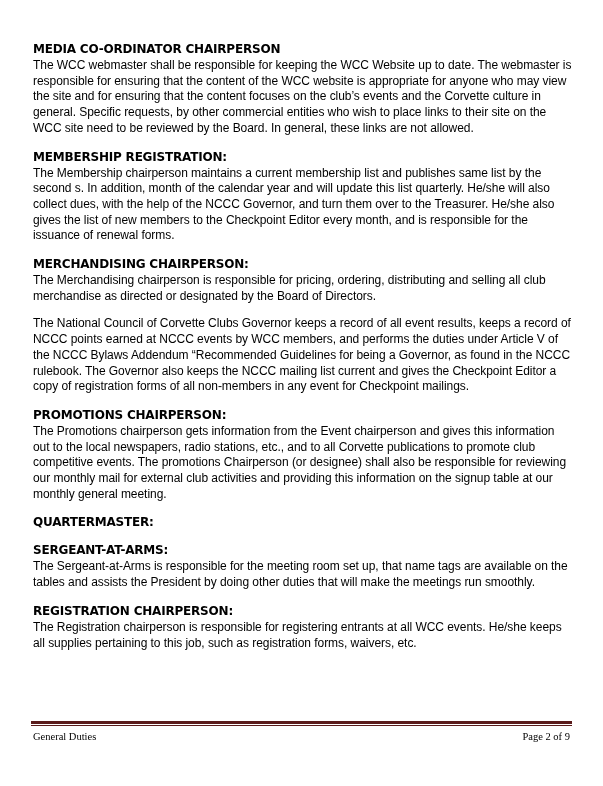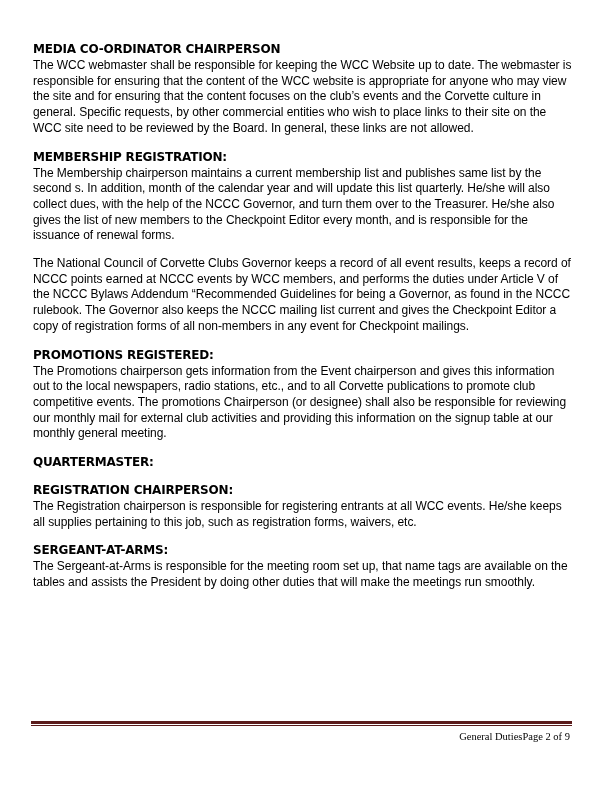--- a/index.html
+++ b/index.html
@@ -49,56 +49,60 @@
       height: 3px;
       background: #5a1b1b;
     }
     .footer-rule-thin {
       height: 1px;
       background: #5a1b1b;
       margin-top: 1px;
     }
     .footer-row {
       display: flex;
-      justify-content: flex-end;
+      justify-content: space-between;
       font-family: "Liberation Serif", serif;
       font-size: 10.5px;
       margin-top: 5px;
       padding: 0 2px;
     }
   </style>
 </head>
 <body>
 
 <div class="page-content">
   <div class="section">
     <h2 class="section-heading">MEDIA CO-ORDINATOR CHAIRPERSON</h2>
     <p class="section-body">The WCC webmaster shall be responsible for keeping the WCC Website up to date.  The webmaster is responsible for ensuring that the content of the WCC website is appropriate for anyone who may view the site and for ensuring that the content focuses on the club’s events and the Corvette culture in general.  Specific requests, by other commercial entities who wish to place links to their site on the WCC site need to be reviewed by the Board.  In general, these links are not allowed.</p>
   </div>
   <div class="section">
     <h2 class="section-heading">MEMBERSHIP REGISTRATION:</h2>
     <p class="section-body">The Membership chairperson maintains a current membership list and publishes same list by the second s. In addition, month of the calendar year and will update this list quarterly.  He/she will also collect dues, with the help of the NCCC Governor, and turn them over to the Treasurer.  He/she also gives the list of new members to the Checkpoint Editor every month, and is responsible for the issuance of renewal forms.</p>
   </div>
   <div class="section">
+    <h2 class="section-heading">MERCHANDISING CHAIRPERSON:</h2>
+    <p class="section-body">The Merchandising chairperson is responsible for pricing, ordering, distributing and selling all club merchandise as directed or designated by the Board of Directors.</p>
+  </div>
+  <div class="section">
     <p class="section-body">The National Council of Corvette Clubs Governor keeps a record of all event results, keeps a record of NCCC points earned at NCCC events by WCC members, and performs the duties under Article V of the NCCC Bylaws Addendum “Recommended Guidelines for being a Governor, as found in the NCCC rulebook.  The Governor also keeps the NCCC mailing list current and gives the Checkpoint Editor a copy of registration forms of all non-members in any event for Checkpoint mailings.</p>
   </div>
   <div class="section">
-    <h2 class="section-heading">PROMOTIONS REGISTERED:</h2>
+    <h2 class="section-heading">PROMOTIONS CHAIRPERSON:</h2>
     <p class="section-body">The Promotions chairperson gets information from the Event chairperson and gives this information out to the local newspapers, radio stations, etc., and to all Corvette publications to promote club competitive events. The promotions Chairperson (or designee) shall also be responsible for reviewing our monthly mail for external club activities and providing this information on the signup table at our monthly general meeting.</p>
   </div>
   <div class="section">
     <h2 class="section-heading">QUARTERMASTER:</h2>
   </div>
   <div class="section">
+    <h2 class="section-heading">SERGEANT-AT-ARMS:</h2>
+    <p class="section-body">The Sergeant-at-Arms is responsible for the meeting room set up, that name tags are available on the tables and  assists the President by doing other duties that will make the meetings run smoothly.</p>
+  </div>
+  <div class="section">
     <h2 class="section-heading">REGISTRATION CHAIRPERSON:</h2>
     <p class="section-body">The Registration chairperson is responsible for registering entrants at all WCC events.  He/she keeps all supplies pertaining to this job, such as registration forms, waivers, etc.</p>
-  </div>
-  <div class="section">
-    <h2 class="section-heading">SERGEANT-AT-ARMS:</h2>
-    <p class="section-body">The Sergeant-at-Arms is responsible for the meeting room set up, that name tags are available on the tables and  assists the President by doing other duties that will make the meetings run smoothly.</p>
   </div>
 </div>
 
 <div class="footer">
   <div class="footer-rule-thick"></div>
   <div class="footer-rule-thin"></div>
   <div class="footer-row">
     <span>General Duties</span>
     <span>Page 2 of 9</span>
   </div>

